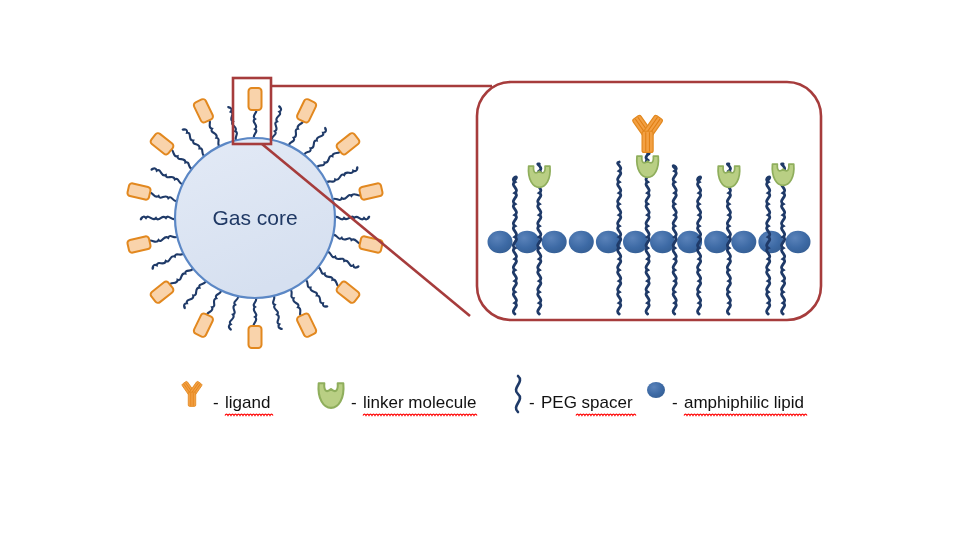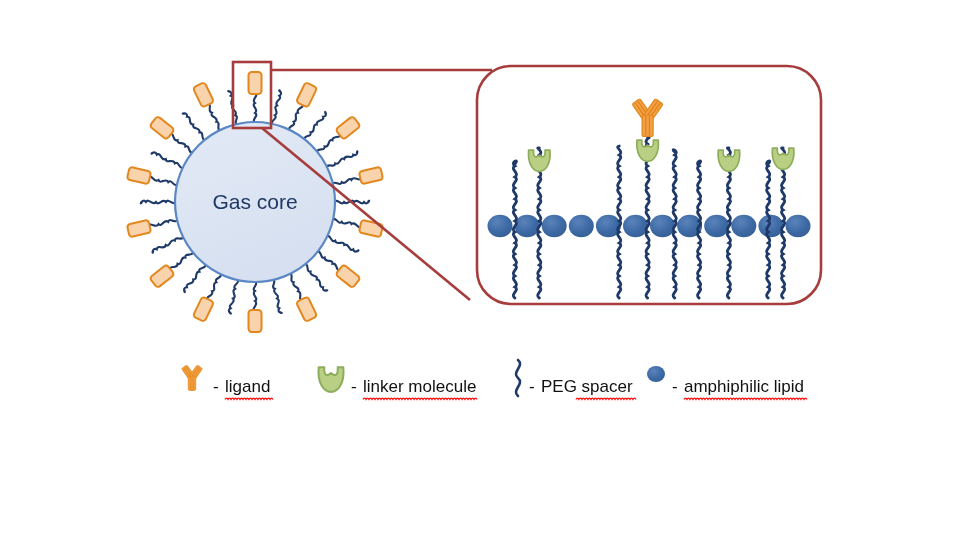--- a/index.html
+++ b/index.html
@@ -2,21 +2,21 @@
 <html><head>
 <meta charset="utf-8">
 <title>Microbubble Diagram</title>
 <style>
   html,body{margin:0;padding:0;background:#ffffff;}
   body{
     width:960px;height:534px;
     font-family:"Liberation Sans","DejaVu Sans",sans-serif;
     overflow:hidden;position:relative;
   }
-  #stage{position:absolute;left:0;top:0;width:960px;height:504px;}
+  #stage{position:absolute;left:0;top:16px;width:960px;height:504px;}
   svg{display:block;}
   .legend-text{
     font-family:"Liberation Sans","DejaVu Sans",sans-serif;
     font-size:17px;
     fill:#111111;
   }
   .core-text{
     font-family:"Liberation Sans","DejaVu Sans",sans-serif;
     font-size:21px;
     fill:#1f3864;

